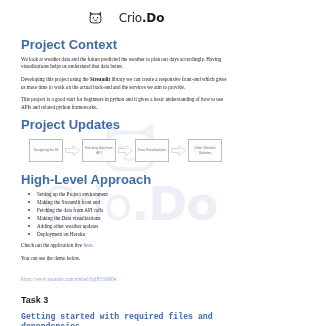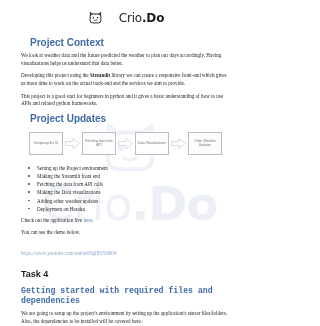--- a/index.html
+++ b/index.html
@@ -82,24 +82,24 @@
     font-size: 12px;
     color: #1d1d1f;
     letter-spacing: -0.2px;
     line-height: 1;
   }
   .brand-text .dot-do { font-weight: bold; }
 
   
   h1.doc-h1 {
     font-family: "Liberation Sans", sans-serif;
-    font-size: 10px;
+    font-size: 13px;
     font-weight: bold;
     color: #3f6ba8;
-    margin: 0 0 3px 9px;
+    margin: 0 0 3px 0;
     line-height: 1.2;
   }
   h2.task-h {
     font-family: "Liberation Sans", sans-serif;
     font-size: 9px;
     font-weight: bold;
     color: #1d1d1f;
     margin: 0 0 6px 0;
     line-height: 1.2;
   }
@@ -261,36 +261,37 @@
         <path d="M1 7 L16 7 L16 1 L29 11 L16 21 L16 15 L1 15 Z" fill="#ffffff" stroke="#b8bcc4" stroke-width="1.1" stroke-linejoin="round"></path>
       </svg>
 
       <div class="flow-box">
           <span>Other Weather Updates</span>
         </div>
     </div>
   </div>
 
   <div class="sec">
+    <h1 class="doc-h1">High-Level Approach</h1>
     <ul class="approach">
       <li>Setting up the Project environment</li>
       <li>Making the Streamlit front end</li>
       <li>Fetching the data from API calls</li>
       <li>Making the Data visualizations</li>
       <li>Adding other weather updates</li>
       <li>Deployment on Heroku</li>
     </ul>
 
     <p class="body-text"><span>Check out the application live </span><a class="inline-link" href="#">here</a><span>.</span></p>
 
     <p class="body-text">You can see the demo below.</p>
 
     <a class="url-link" href="#">https://www.youtube.com/embed/0gf8SSSB04</a>
   </div>
 
   <div class="sec" style="margin-top:10px;">
-    <h2 class="task-h">Task 4</h2>
+    <h2 class="task-h">Task 3</h2>
     <h3 class="task-sub">Getting started with required files and dependencies</h3>
     <p class="body-text">We are going to setup up the project's environment by setting up the application's starter files/folders. Also, the dependencies to be installed will be covered here.</p>
 
   </div>
 
 </div>
 
 </body></html>

